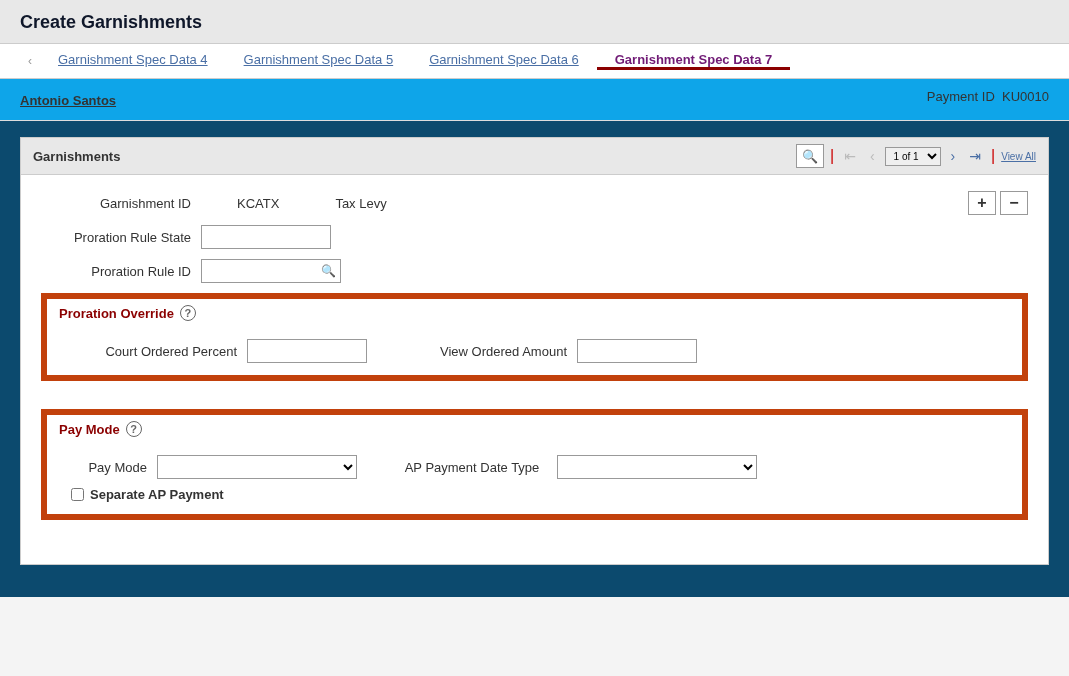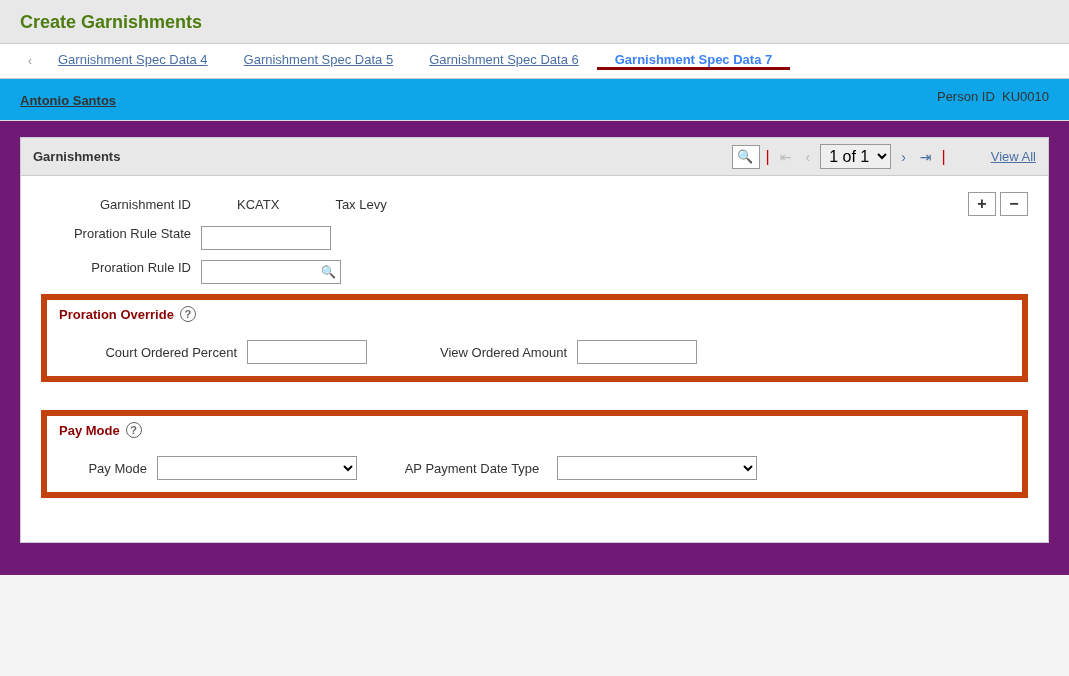--- a/index.html
+++ b/index.html
@@ -6,21 +6,21 @@
     body { font-family: Arial, sans-serif; font-size: 13px; background: #f4f4f4; color: #333; }
 
     .page-header {
       background: #e8e8e8;
       padding: 12px 20px 10px 20px;
       border-bottom: 1px solid #ccc;
     }
     .page-header h1 {
       font-size: 18px;
       font-weight: bold;
-      color: #4d7c0f;
+      color: #0f172a;
     }
 
     .tabs-bar {
       background: #fff;
       border-bottom: 1px solid #ccc;
       padding: 0 20px;
       display: flex;
       align-items: center;
       gap: 0;
     }
@@ -33,21 +33,21 @@
     }
     .tab-item {
       padding: 0 18px;
       cursor: pointer;
       color: #4a6fa5;
       text-decoration: underline;
       font-size: 13px;
       border-bottom: 3px solid transparent;
     }
     .tab-item.active {
-      color: #3b82f6;
+      color: #701a75;
       text-decoration: none;
       font-weight: bold;
       border-bottom: 3px solid #8b0000;
     }
 
     .person-section {
       background: #0ea5e9;
       padding: 10px 20px 8px 20px;
       border-bottom: 1px solid #ddd;
     }
@@ -71,21 +71,21 @@
       gap: 6px;
       margin-top: 4px;
       clear: both;
     }
     .company-label {
       font-weight: bold;
     }
 
     .main-content {
       padding: 16px 20px;
-      background: #701a75;
+      background: #0c4a6e;
     }
 
     .section-box {
       background: #fff;
       border: 1px solid #ccc;
       margin-bottom: 16px;
     }
 
     .section-header {
       background: #e8e8e8;
@@ -127,40 +127,39 @@
       font-size: 14px;
       padding: 2px 4px;
     }
     .nav-btn:disabled {
       color: #bbb;
       cursor: default;
     }
     .page-select {
       border: 1px solid #999;
       padding: 2px 4px;
-      font-size: 16px;
+      font-size: 10px;
       cursor: pointer;
     }
     .view-all-btn {
       background: none;
       border: none;
       color: #4a6fa5;
       cursor: pointer;
       text-decoration: underline;
-      font-size: 13px;
-      margin-left: 39px;
+      font-size: 10px;
     }
 
     .section-body {
       padding: 16px 20px;
     }
 
     .form-row {
       display: flex;
-      align-items: flex-start;
+      align-items: center;
       margin-bottom: 10px;
     }
     .form-label {
       text-align: right;
       min-width: 160px;
       padding-right: 10px;
       font-size: 13px;
       color: #333;
     }
     .form-input {
@@ -316,21 +315,21 @@
   </div>
   <div class="tab-item active">
     <span>Garnishment Spec Data 7</span>
   </div>
 </div>
 
 <div class="person-section">
   <div style="display:flex; justify-content:space-between; align-items:center;">
     <span class="person-name">Antonio Santos</span>
     <div class="info-section">
-      <span class="person-id-label">Person ID</span>
+      <span class="person-id-label">Payment ID</span>
       &nbsp;&nbsp;
       <span class="person-id-value">KU0010</span>
     </div>
   </div>
 </div>
 
 <div class="main-content">
 
   <div class="section-box">
     <div class="section-header">
@@ -420,19 +419,23 @@
             </div>
             <div class="form-group">
               <span class="form-label" style="min-width:160px; text-align:center; padding-right:10px;">AP Payment Date Type</span>
               <select class="dropdown-field" style="width:200px;">
                 <option value=""></option>
                 <option value="payment_date">Payment Date</option>
                 <option value="due_date">Due Date</option>
               </select>
             </div>
           </div>
+          <div class="checkbox-row">
+            <input type="checkbox" style="">
+            <span class="checkbox-label">Separate AP Payment</span>
+          </div>
         </div>
       </div>
 
     </div>
   </div>
 
 </div>
 
 </body></html>

